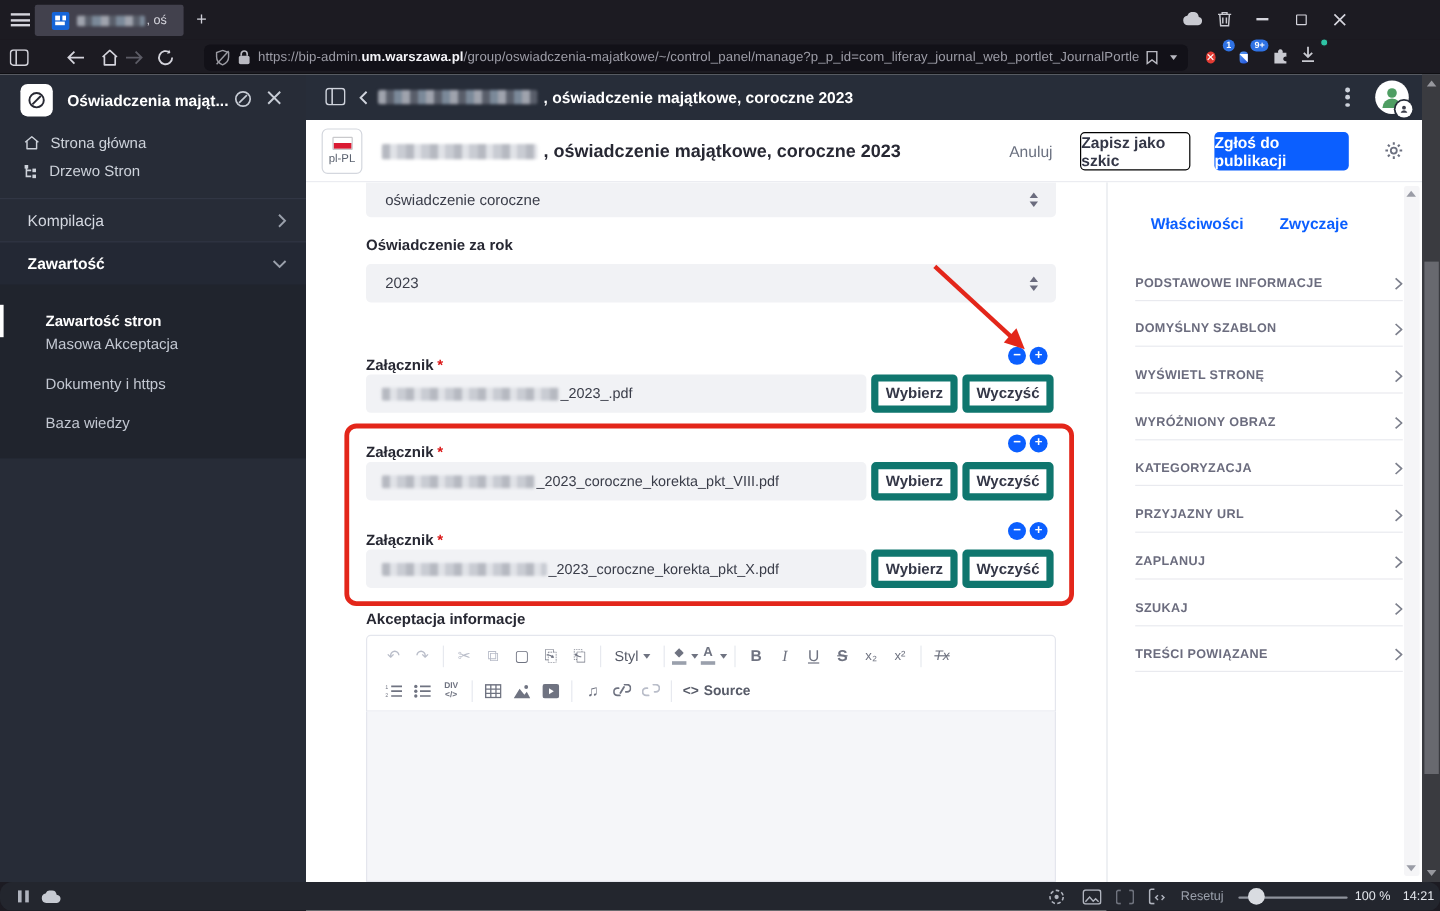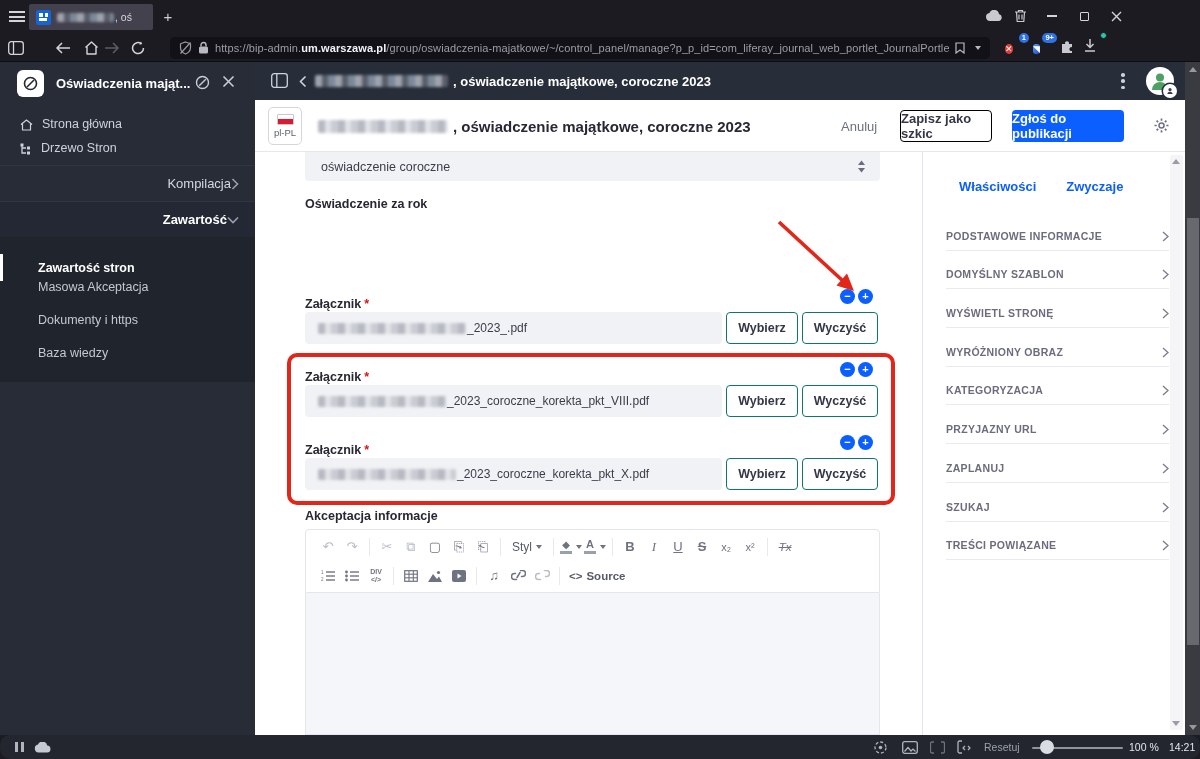--- a/index.html
+++ b/index.html
@@ -16,21 +16,21 @@
     background:repeating-linear-gradient(90deg,#9fa3ad 0 7px,#595e6a 7px 13px,#7b8999 13px 20px),
                repeating-linear-gradient(0deg,rgba(255,255,255,.18) 0 4px,rgba(0,0,0,.15) 4px 8px);
     filter:blur(1.4px); }
 
   
   .tabbar { position:absolute; left:0; top:0; width:1200px; height:33px; background:#1c1b22; }
   .hamburger { position:absolute; left:9px; top:11px; width:16px; height:11px;
     border-top:2px solid #d4d4dc; border-bottom:2px solid #d4d4dc; }
   .hamburger:before { content:""; position:absolute; left:0; top:2.5px; width:16px; height:2px; background:#d4d4dc; }
   .tab { position:absolute; left:29px; top:4px; width:124px; height:26px; background:#42414d;
-    border-radius:2px; display:flex; align-items:center; padding:0 7px; overflow:hidden; }
+    border-radius:2px; display:flex; align-items:center; padding:0 7px; overflow:hidden;justify-content:center; }
   .favicon { width:15px; height:15px; flex:0 0 15px; border-radius:2px;
     background:linear-gradient(#fff,#fff) 3px 3px/4px 4px no-repeat,
                linear-gradient(#fff,#fff) 8.5px 3px/3px 4px no-repeat,
                linear-gradient(#fff,#fff) 3px 8.5px/8px 3px no-repeat,#1565d8; }
   .tab-redact { width:57px; height:9px; margin-left:6px; }
   .tab-suffix { font-size:10.5px; color:#d9d9e0; white-space:nowrap; margin-left:1px; }
   .newtab { position:absolute; left:156px; top:5px; width:24px; height:24px; color:#cfcfd8;
     font-size:15px; text-align:center; line-height:23px; }
   .winctl { position:absolute; top:7px; display:flex; align-items:center; gap:0; }
   .wbtn { width:26px; height:18px; display:flex; align-items:center; justify-content:center; }
@@ -62,24 +62,24 @@
   .page { position:absolute; left:0; top:62px; width:1200px; height:673px; background:#fff; }
 
   
   .sidebar { position:absolute; left:0; top:0; width:255px; height:673px; background:#272c37; color:#c7ccd5; }
   .sb-head { position:absolute; left:0; top:0; width:255px; height:44px; }
   .sb-tile { position:absolute; left:17px; top:8px; width:27px; height:27px; background:#fff; border-radius:6px;
     display:flex; align-items:center; justify-content:center; }
   .sb-title { position:absolute; left:56px; top:14px; font-size:13px; font-weight:700; color:#fff; }
   .sb-compass { position:absolute; left:195px; top:13px; }
   .sb-close { position:absolute; left:222px; top:13px; }
-  .sb-item { position:absolute; left:0; width:255px; height:24px; display:flex; align-items:flex-end; gap:9px;
+  .sb-item { position:absolute; left:0; width:255px; height:24px; display:flex; align-items:center; gap:9px;
     padding-left:20px; font-size:12.5px; color:#cdd2da; }
   .sb-section { position:absolute; left:0; width:255px; height:36px; display:flex; align-items:center;
-    justify-content:flex-end; padding:0 16px 0 23px; font-size:13px; color:#d4d8e0; border-top:1px solid #313644; }
+    justify-content:space-between; padding:0 16px 0 23px; font-size:13px; color:#d4d8e0; border-top:1px solid #313644; }
   .sb-children { position:absolute; left:0; top:175px; width:255px; height:145px; background:#20242d; }
   .sb-child { position:relative; height:33px; display:flex; align-items:center; padding-left:38px;
     font-size:12.5px; color:#c3c8d2; }
   .sb-child.active { color:#fff; font-weight:700; }
   .sb-child.active:before { content:""; position:absolute; left:0; top:3px; width:3px; height:27px; background:#fff; }
 
   
   .controlbar { position:absolute; left:255px; top:0; width:945px; height:38px; background:#272d39; }
   .cb-title { position:absolute; left:60px; top:0; height:38px; display:flex; align-items:center; gap:5px;
     color:#fff; font-size:13px; font-weight:700; white-space:nowrap; }
@@ -117,21 +117,21 @@
   .selector { position:absolute; right:14px; }
   .flabel { position:absolute; left:50px; font-size:12.5px; font-weight:700; color:#272833; }
   .req { color:#da1414; margin-left:3px; }
   .steppers { position:absolute; display:flex; gap:3px; }
   .step { width:15px; height:15px; border-radius:50%; background:#0b5fff; color:#fff; font-size:11px;
     font-weight:700; line-height:14px; text-align:center; }
   .att { position:absolute; left:50px; width:575px; height:32px; display:flex; }
   .att-input { width:417px; background:#f1f2f5; border-radius:4px; display:flex; align-items:center;
     padding:0 13px; font-size:12px; color:#3a3d49; overflow:hidden; white-space:nowrap; }
   .att-redact { height:11px; margin-right:1px; flex:0 0 auto; }
-  .att-btn { margin-left:4px; border:1px solid #0f766e; border-radius:4px; background:#fff; color:#343747;
+  .att-btn { margin-left:4px; border:6px solid #0f766e; border-radius:4px; background:#fff; color:#343747;
     font-size:12.5px; font-weight:600; display:flex; align-items:center; justify-content:center; }
 
   
   .ed-toolbar { position:absolute; left:50px; top:377px; width:575px; height:64px; background:#fff;
     border:1px solid #e4e6ed; border-radius:4px 4px 0 0; padding:2px 10px; }
   .ed-row { height:29px; display:flex; align-items:center; }
   .ico { min-width:24px; height:22px; display:flex; align-items:center; justify-content:center;
     font-size:13px; color:#6f7381; }
   .ico.dim { color:#b9bdc9; }
   .vsep { width:1px; height:18px; background:#e7e9ef; margin:0 5px; }
@@ -430,20 +430,29 @@
         <span>oświadczenie coroczne</span>
         <span class="selector">
           <svg class="ic" width="9" height="13" viewBox="0 0 9 13">
               <path d="M4.5 0.5L8 5H1z" fill="#6b6c7e"></path>
               <path d="M4.5 12.5L1 8h7z" fill="#6b6c7e"></path>
             </svg>
         </span>
       </div>
 
       <div class="flabel" style="top:45px;"><span>Oświadczenie za rok</span></div>
+      <div class="field" style="top:68px;height:32px;">
+        <span>2023</span>
+        <span class="selector">
+          <svg class="ic" width="9" height="13" viewBox="0 0 9 13">
+              <path d="M4.5 0.5L8 5H1z" fill="#6b6c7e"></path>
+              <path d="M4.5 12.5L1 8h7z" fill="#6b6c7e"></path>
+            </svg>
+        </span>
+      </div>
 
       <div class="steppers" style="left:585px;top:137px;">
         <span class="step">−</span>
         <span class="step">+</span>
       </div>
       <div class="flabel" style="top:145px;"><span>Załącznik</span><span class="req">*</span></div>
       <div class="att" style="top:160px;">
         <div class="att-input">
           <span class="redact att-redact" style="width:148px;"></span>
           <span>_2023_.pdf</span>

